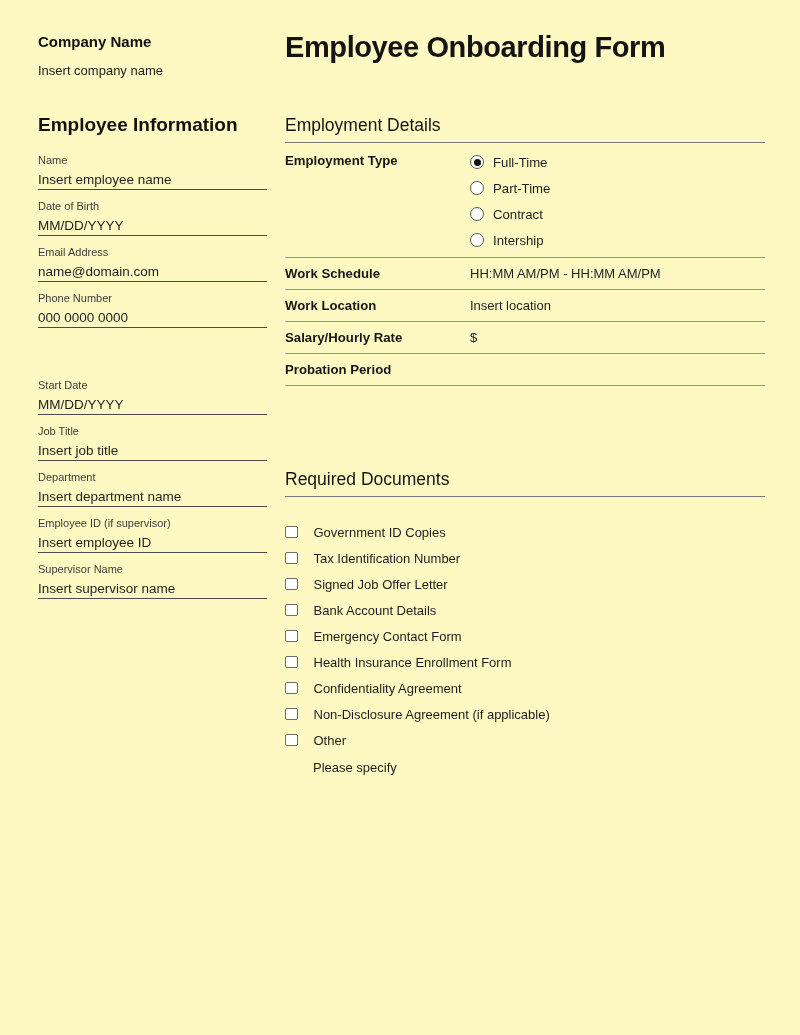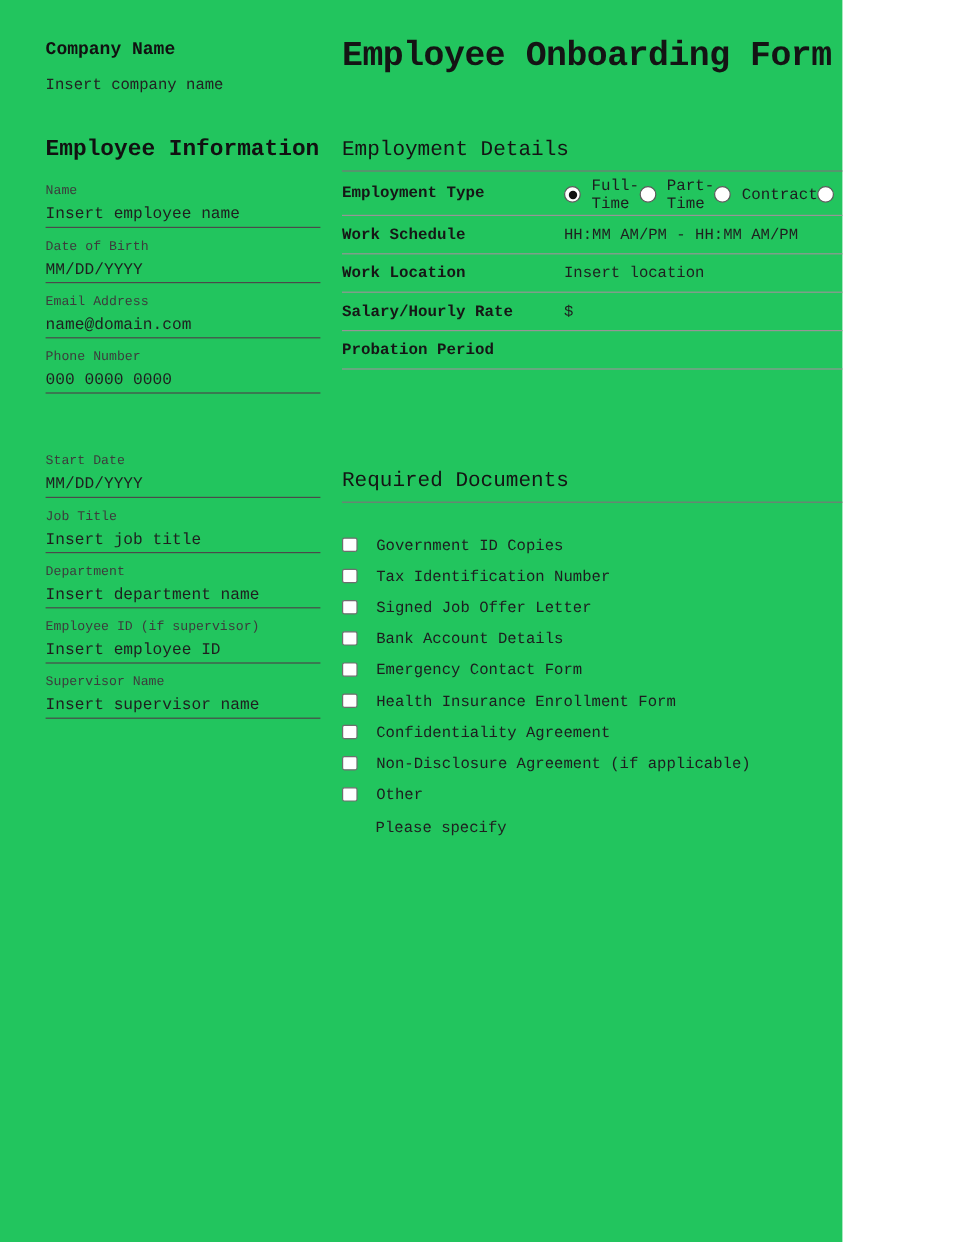--- a/index.html
+++ b/index.html
@@ -1,19 +1,19 @@
 <!DOCTYPE html>
 <html><head>
 <meta charset="utf-8">
 <style>
   * { margin:0; padding:0; box-sizing:border-box; }
   html,body { background:#ffffff; }
   .page {
-    position:relative; width:702px; height:1035px; background:#22c55e;
-    font-family:Liberation Mono, monospace; color:#1d1d1f; overflow:hidden;
+    position:relative; width:800px; height:1035px; background:#fef9c3;
+    font-family:Liberation Sans, sans-serif; color:#1d1d1f; overflow:hidden;
   }
 
   
   .left-col { position:absolute; left:38px; top:33px; width:229px; }
   .company-label { font-size:15px; font-weight:bold; line-height:18px; color:#111; }
   .company-value { font-size:13px; line-height:16px; margin-top:12px; color:#222; }
   .left-heading { font-size:19px; font-weight:bold; line-height:19px; margin-top:36px; color:#111; }
   .fields { margin-top:19px; }
   .field { margin-top:9px; border-bottom:1.2px solid #4a4a4a; padding-bottom:1px; }
   .field:first-child { margin-top:0; }
@@ -28,21 +28,21 @@
     letter-spacing:-0.4px; color:#141414;
   }
   .section-heading { font-size:17.5px; font-weight:normal; line-height:22px; color:#141414; }
   .heading-et { margin-top:50px; }
   .heading-rd { margin-top:82px; }
   .heading-rule { border:none; border-top:1.5px solid #787878; margin-top:6px; }
   .row-rule { border:none; border-top:1px solid #969696; }
 
   .et-row { display:flex; padding-top:10px; }
   .row-label { width:185px; flex:0 0 185px; font-size:13.2px; font-weight:bold; line-height:16px; color:#161616; }
-  .radio-group { display:flex; margin-top:-4px; }
+  .radio-group { display:flex; flex-direction:column; margin-top:-4px; }
   .radio-row { display:flex; align-items:center; height:26px; cursor:default; }
   .radio {
     width:14px; height:14px; border:1.5px solid #5a5a5a; border-radius:50%;
     margin-right:9px; position:relative; flex:0 0 14px; background:#fff;
   }
   .radio.on::after {
     content:""; position:absolute; left:50%; top:50%; width:7px; height:7px;
     margin:-3.5px 0 0 -3.5px; border-radius:50%; background:#111;
   }
   .radio-label { font-size:13.2px; color:#1d1d1f; }

